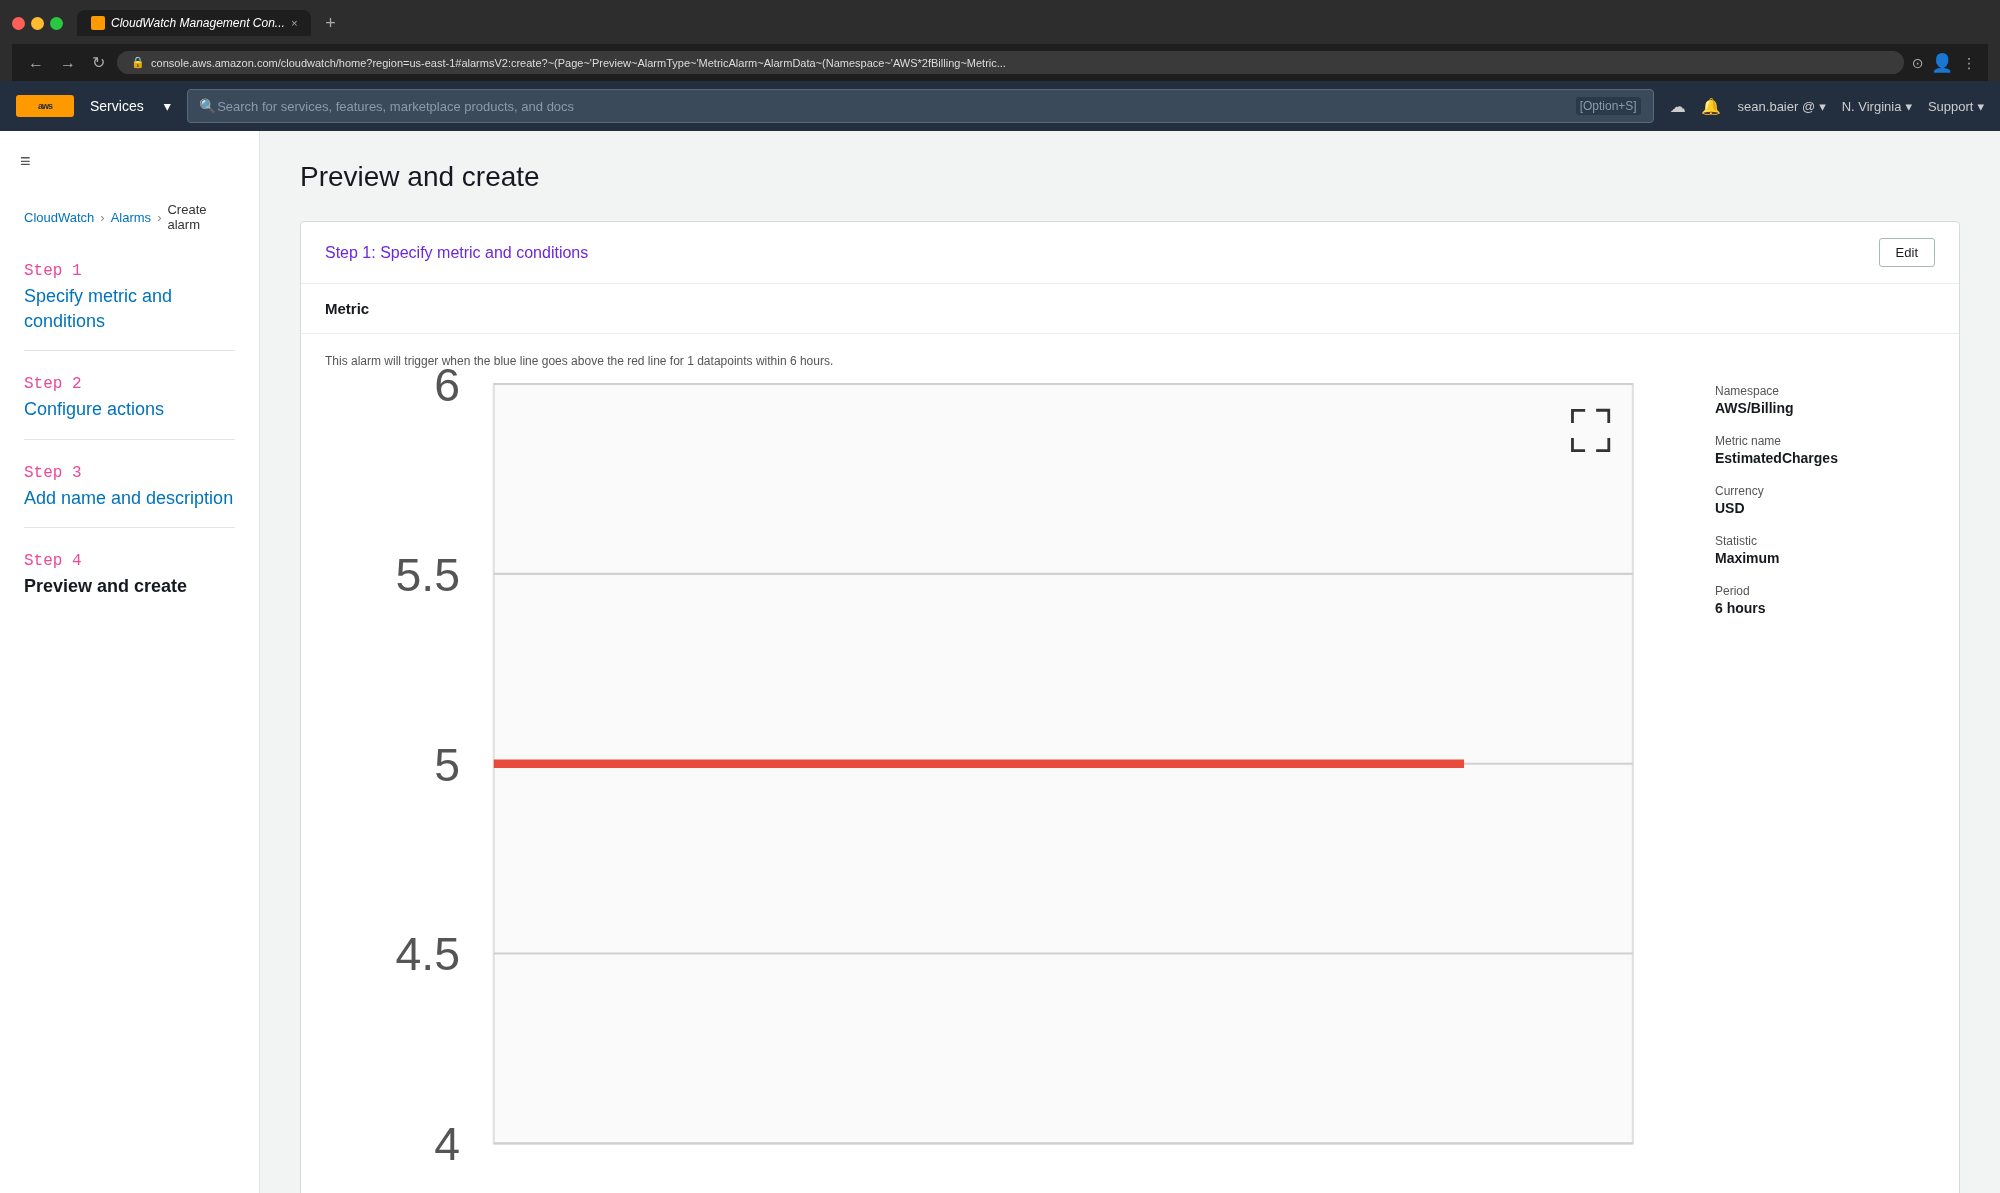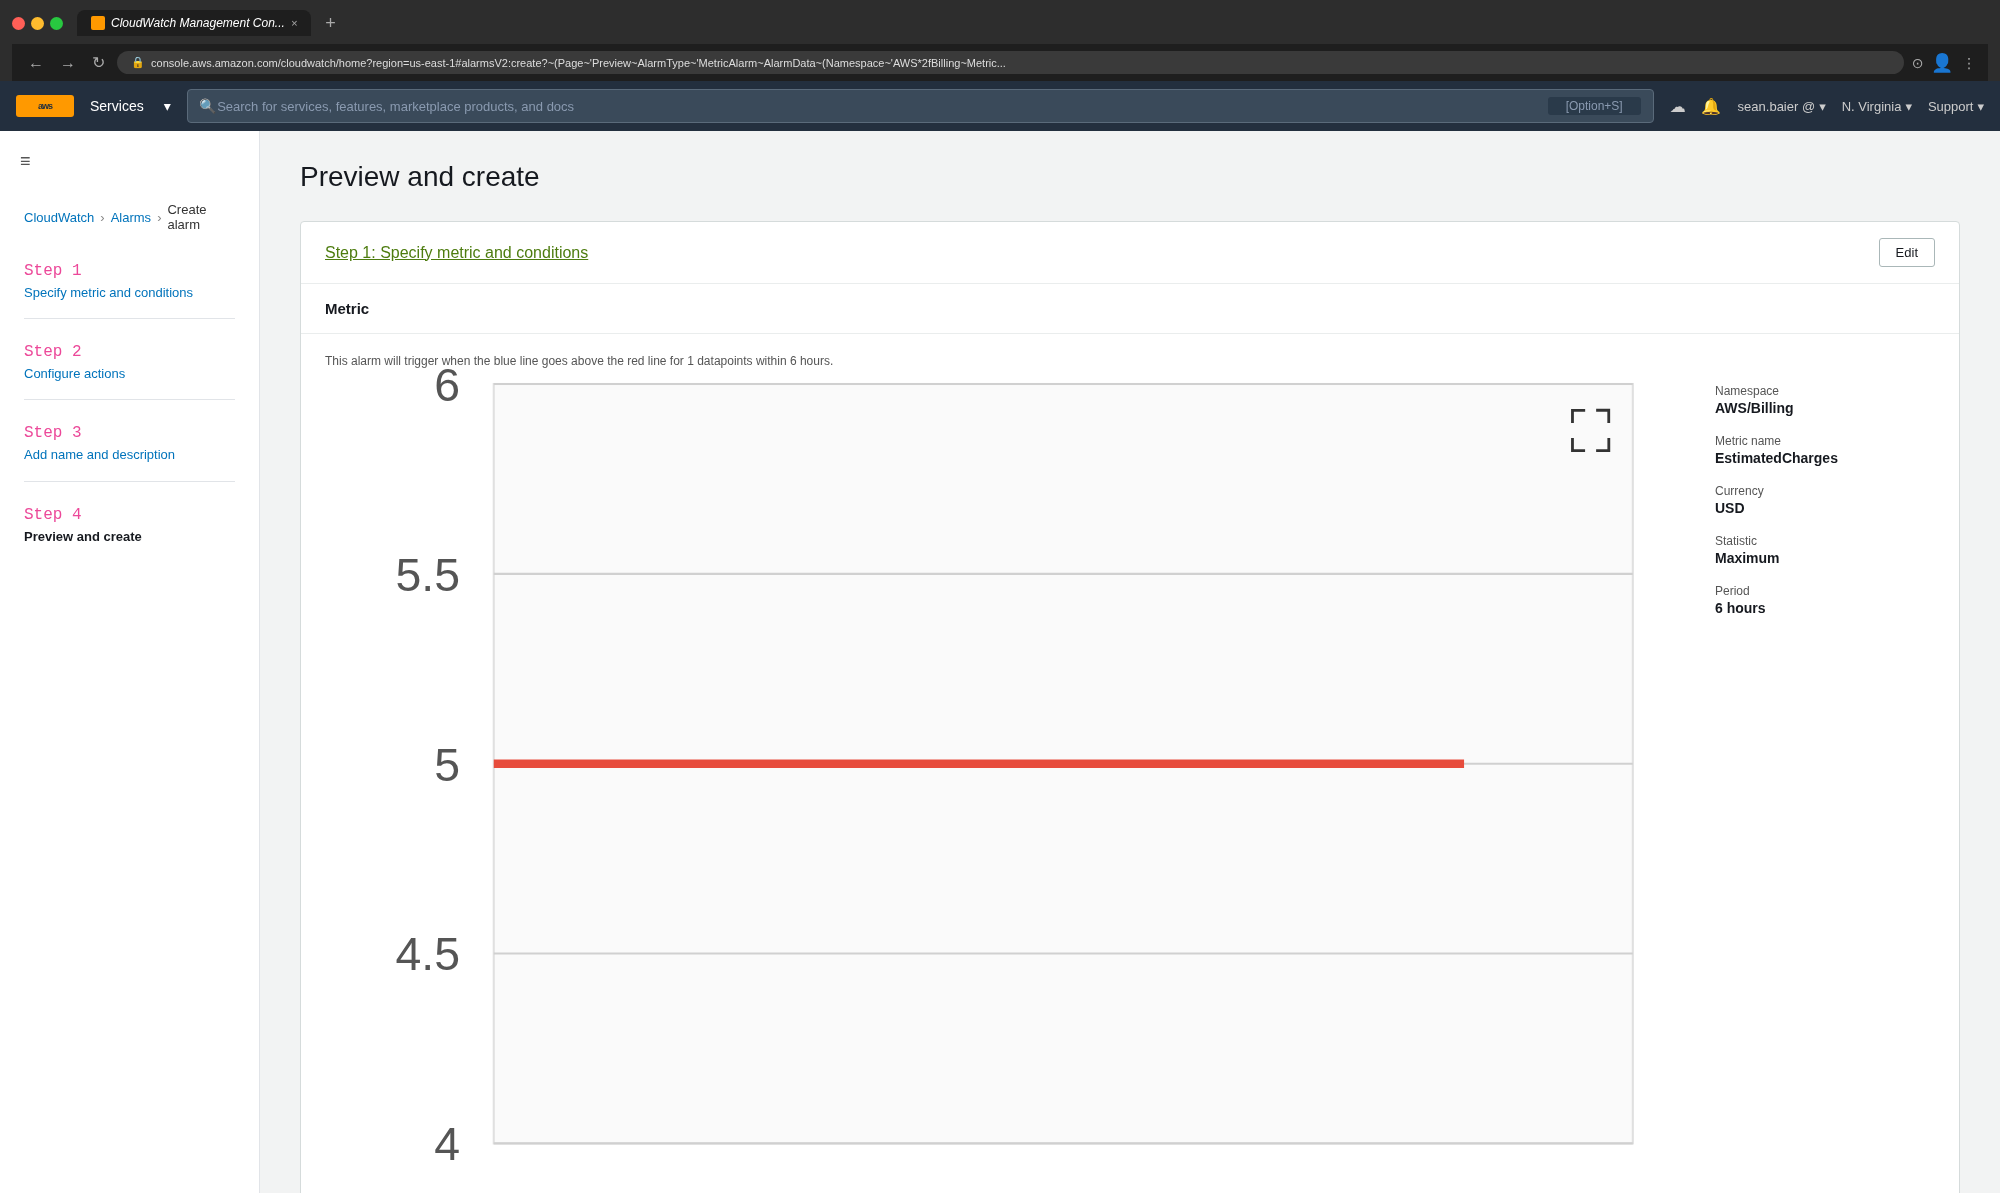--- a/index.html
+++ b/index.html
@@ -93,21 +93,21 @@
       border-radius: 4px;
       border: 1px solid #5a6a7a;
       display: flex; align-items: center;
       padding: 0 12px;
       height: 34px;
     }
     .search-bar input {
       background: none; border: none; color: #ccc; font-size: 13px; flex: 1; outline: none;
     }
     .search-bar input::placeholder { color: #8a9ab0; }
-    .search-shortcut { color: #8a9ab0; font-size: 12px; background: #2a3a4a; padding: 2px 18px; border-radius: 3px; }
+    .search-shortcut { color: #8a9ab0; font-size: 12px; background: #2a3a4a; padding: 2px 4px; border-radius: 3px; }
     .nav-icon-btn { background: none; border: none; color: #ccc; font-size: 16px; cursor: pointer; }
     .nav-user { color: #ccc; font-size: 13px; display: flex; align-items: center; gap: 4px; }
     .nav-region { color: #ccc; font-size: 13px; display: flex; align-items: center; gap: 4px; }
     .nav-support { color: #ccc; font-size: 13px; display: flex; align-items: center; gap: 4px; }
     .page-body {
       display: flex;
       flex: 1;
       overflow: hidden;
     }
 
@@ -131,21 +131,21 @@
       gap: 6px;
       font-size: 13px;
     }
     .breadcrumb a { color: #0073bb; text-decoration: none; }
     .breadcrumb-sep { color: #888; }
     .breadcrumb-current { color: #333; }
 
     .steps-nav { padding: 20px 24px; }
     .step-group { margin-bottom: 24px; }
     .step-label { font-size: 16px; color: #ec4899; font-weight: 400; margin-bottom: 4px; font-family: Liberation Mono, monospace; }
-    .step-link { font-size: 13px; color: #0073bb; text-decoration: none; cursor: pointer; display: block; line-height: 1.4; }
+    .step-link { font-size: 18px; color: #0073bb; text-decoration: none; cursor: pointer; display: block; line-height: 1.4; }
     .step-link.active { color: #16191f; font-weight: 700; text-decoration: none; cursor: default; }
     .step-divider { border: none; border-top: 1px solid #e1e4e8; margin: 16px 0; }
 
     
     .main-content {
       flex: 1;
       padding: 30px 40px;
       overflow-y: auto;
       background: #f2f3f3;
     }
@@ -165,22 +165,21 @@
     .section-header {
       display: flex;
       justify-content: space-between;
       align-items: center;
       padding: 16px 24px;
       border-bottom: 1px solid #eaeded;
     }
     .section-title {
       font-size: 17px;
       font-weight: 700;
-      color: #4d7c0f;
-      text-decoration: underline;
+      color: #6d28d9;
     }
     .edit-btn {
       background: #fff;
       border: 1px solid #aab7b8;
       border-radius: 3px;
       padding: 6px 16px;
       font-size: 13px;
       color: #16191f;
       cursor: pointer;
     }

